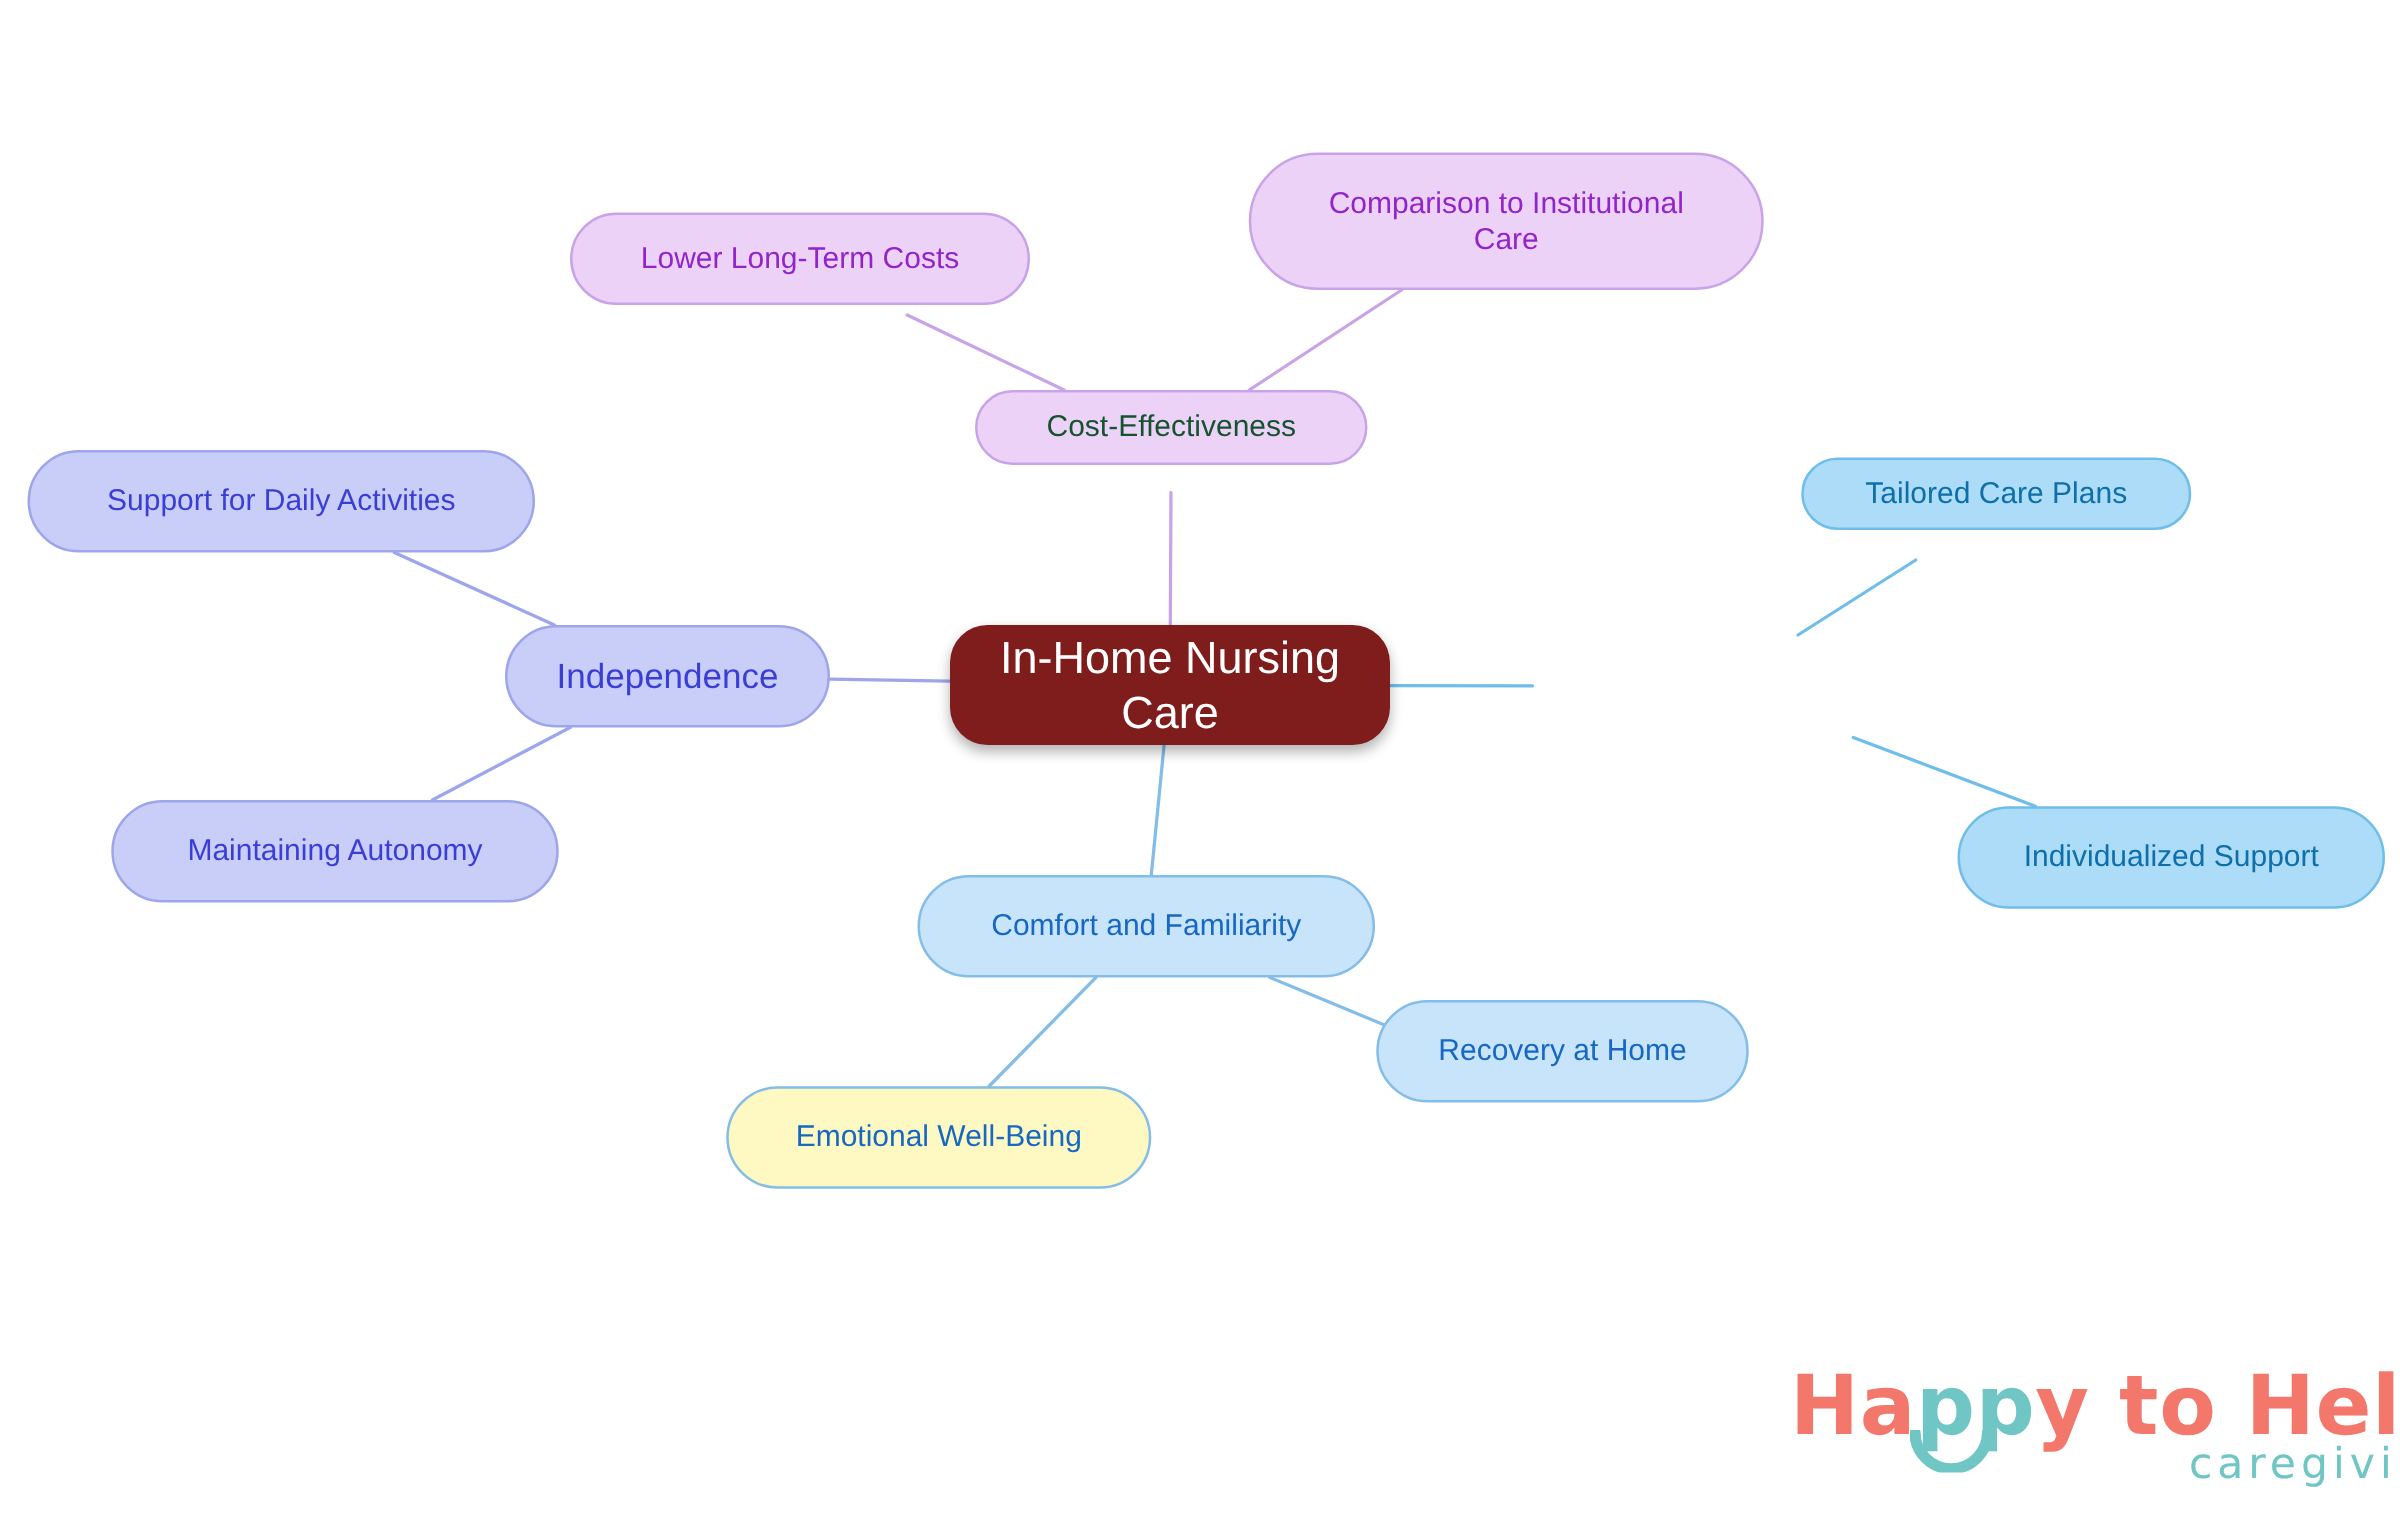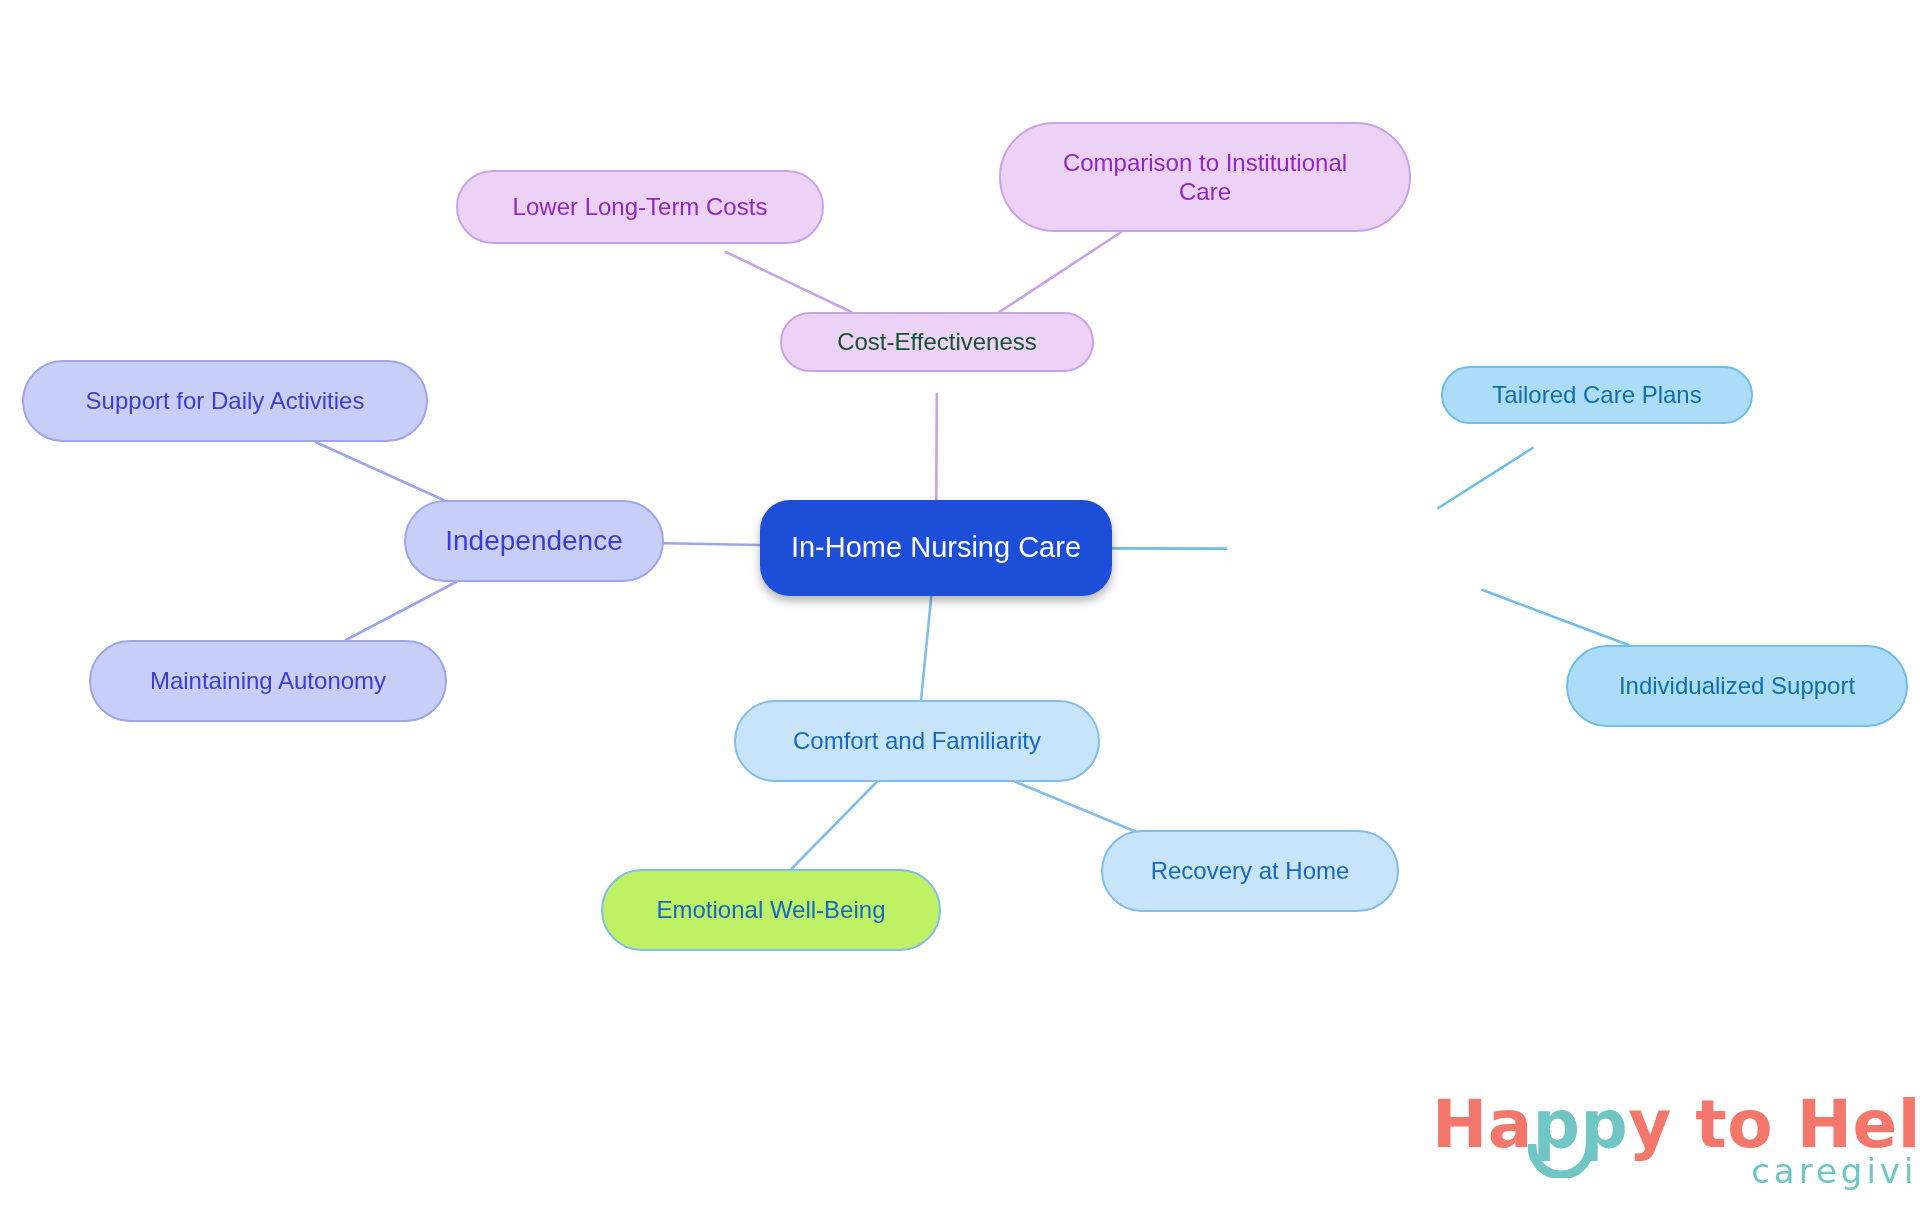--- a/index.html
+++ b/index.html
@@ -110,16 +110,16 @@
 <div class="node" style="left: 780px; top: 312px; width: 314px; height: 60px; font-size: 24px; color: #14532d; background: rgb(237, 210, 248); border-color: rgb(201, 163, 232);">Cost-Effectiveness</div>
     <div class="node" style="left: 456px; top: 170px; width: 368px; height: 74px; font-size: 24px; color: rgb(146, 37, 201); background: rgb(237, 210, 248); border-color: rgb(201, 163, 232);">Lower Long-Term Costs</div>
     <div class="node" style="left: 999px; top: 122px; width: 412px; height: 110px; font-size: 24px; color: rgb(146, 37, 201); background: rgb(237, 210, 248); border-color: rgb(201, 163, 232);">Comparison to Institutional
 Care</div>
     <div class="node" style="left: 404px; top: 500px; width: 260px; height: 82px; font-size: 28px; color: rgb(58, 62, 214); background: rgb(200, 206, 247); border-color: rgb(157, 165, 235);">Independence</div>
     <div class="node" style="left: 22px; top: 360px; width: 406px; height: 82px; font-size: 24px; color: rgb(58, 62, 214); background: rgb(200, 206, 247); border-color: rgb(157, 165, 235);">Support for Daily Activities</div>
     <div class="node" style="left: 89px; top: 640px; width: 358px; height: 82px; font-size: 24px; color: rgb(58, 62, 214); background: rgb(200, 206, 247); border-color: rgb(157, 165, 235);">Maintaining Autonomy</div>
     <div class="node" style="left: 1441px; top: 366px; width: 312px; height: 58px; font-size: 24px; color: rgb(14, 111, 169); background: rgb(173, 220, 248); border-color: rgb(111, 189, 233);">Tailored Care Plans</div>
     <div class="node" style="left: 1566px; top: 645px; width: 342px; height: 82px; font-size: 24px; color: rgb(14, 111, 169); background: rgb(173, 220, 248); border-color: rgb(111, 189, 233);">Individualized Support</div>
     <div class="node" style="left: 734px; top: 700px; width: 366px; height: 82px; font-size: 24px; color: rgb(22, 104, 196); background: rgb(199, 228, 250); border-color: rgb(131, 189, 232);">Comfort and Familiarity</div>
-    <div class="node" style="left: 601px; top: 869px; width: 340px; height: 82px; font-size: 24px; color: rgb(22, 104, 196); background: #bef264; border-color: rgb(131, 189, 232);">Emotional Well-Being</div>
-    <div class="node" style="left: 1101px; top: 830px; width: 298px; height: 82px; font-size: 24px; color: rgb(22, 104, 196); background: rgb(199, 228, 250); border-color: rgb(131, 189, 232);">Recovery at Home</div>
-    <div class="node root" style="left: 760px; top: 500px; width: 352px; height: 96px; font-size: 29px; color: rgb(255, 255, 255); background: #1d4ed8;">In-Home Nursing Care</div>
+    <div class="node" style="left: 581px; top: 869px; width: 340px; height: 82px; font-size: 24px; color: rgb(22, 104, 196); background: #fef9c3; border-color: rgb(131, 189, 232);">Emotional Well-Being</div>
+    <div class="node" style="left: 1101px; top: 800px; width: 298px; height: 82px; font-size: 24px; color: rgb(22, 104, 196); background: rgb(199, 228, 250); border-color: rgb(131, 189, 232);">Recovery at Home</div>
+    <div class="node root" style="left: 760px; top: 500px; width: 352px; height: 96px; font-size: 36px; color: rgb(255, 255, 255); background: #7f1d1d;">In-Home Nursing Care</div>
   </div>
 
 </body></html>

